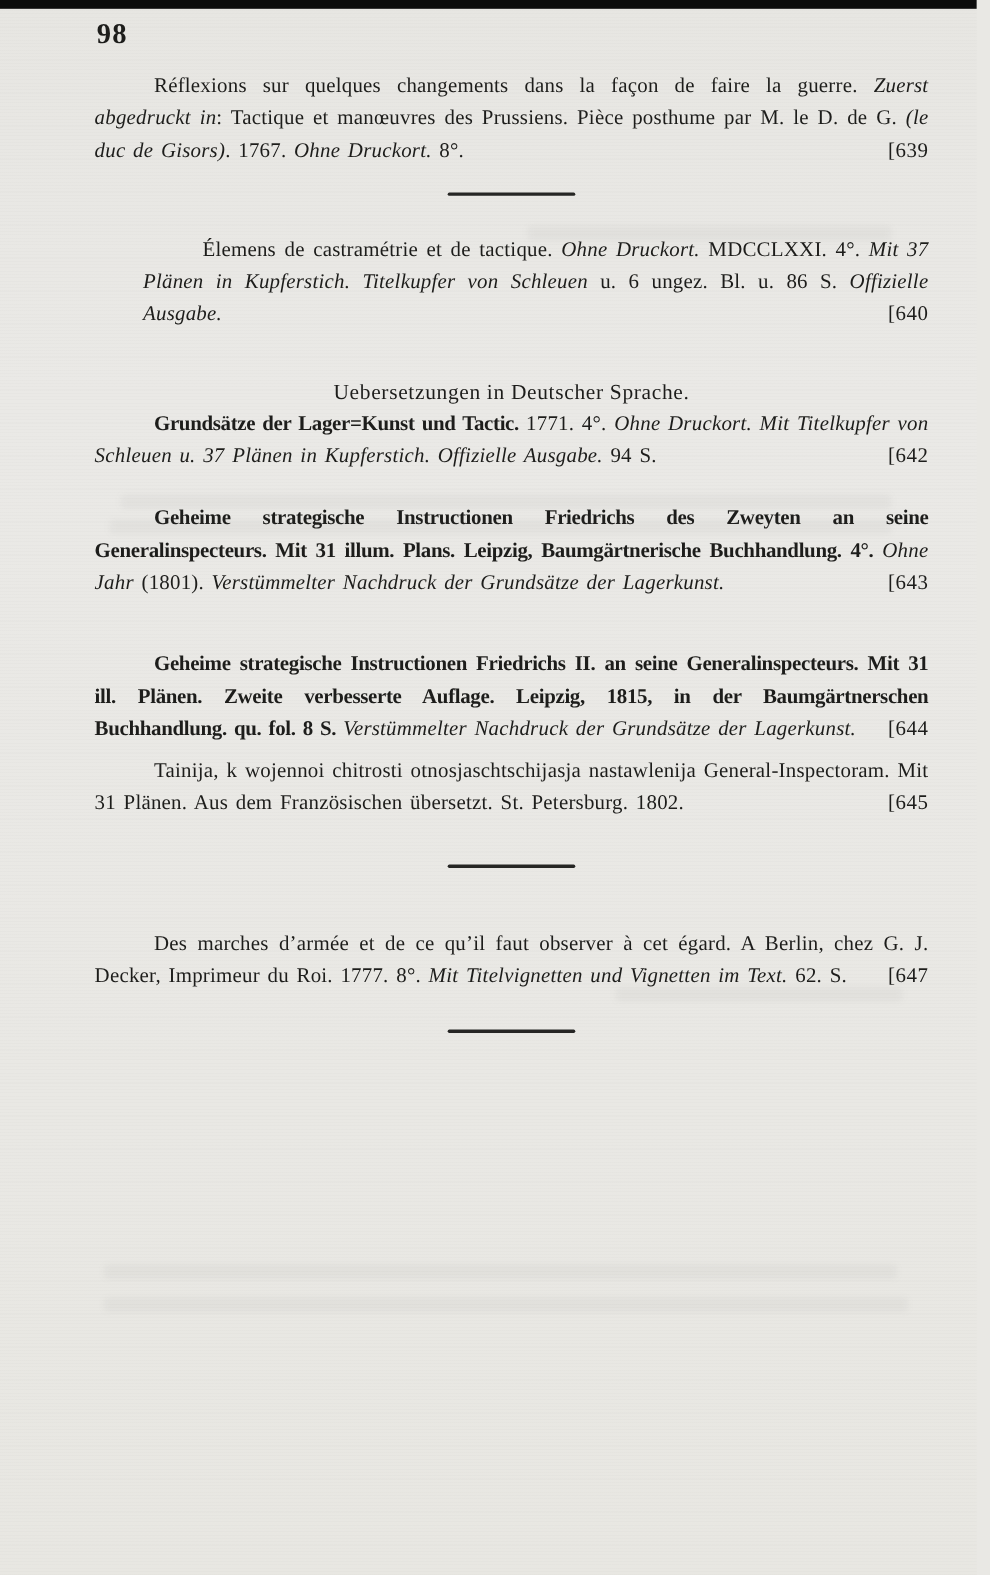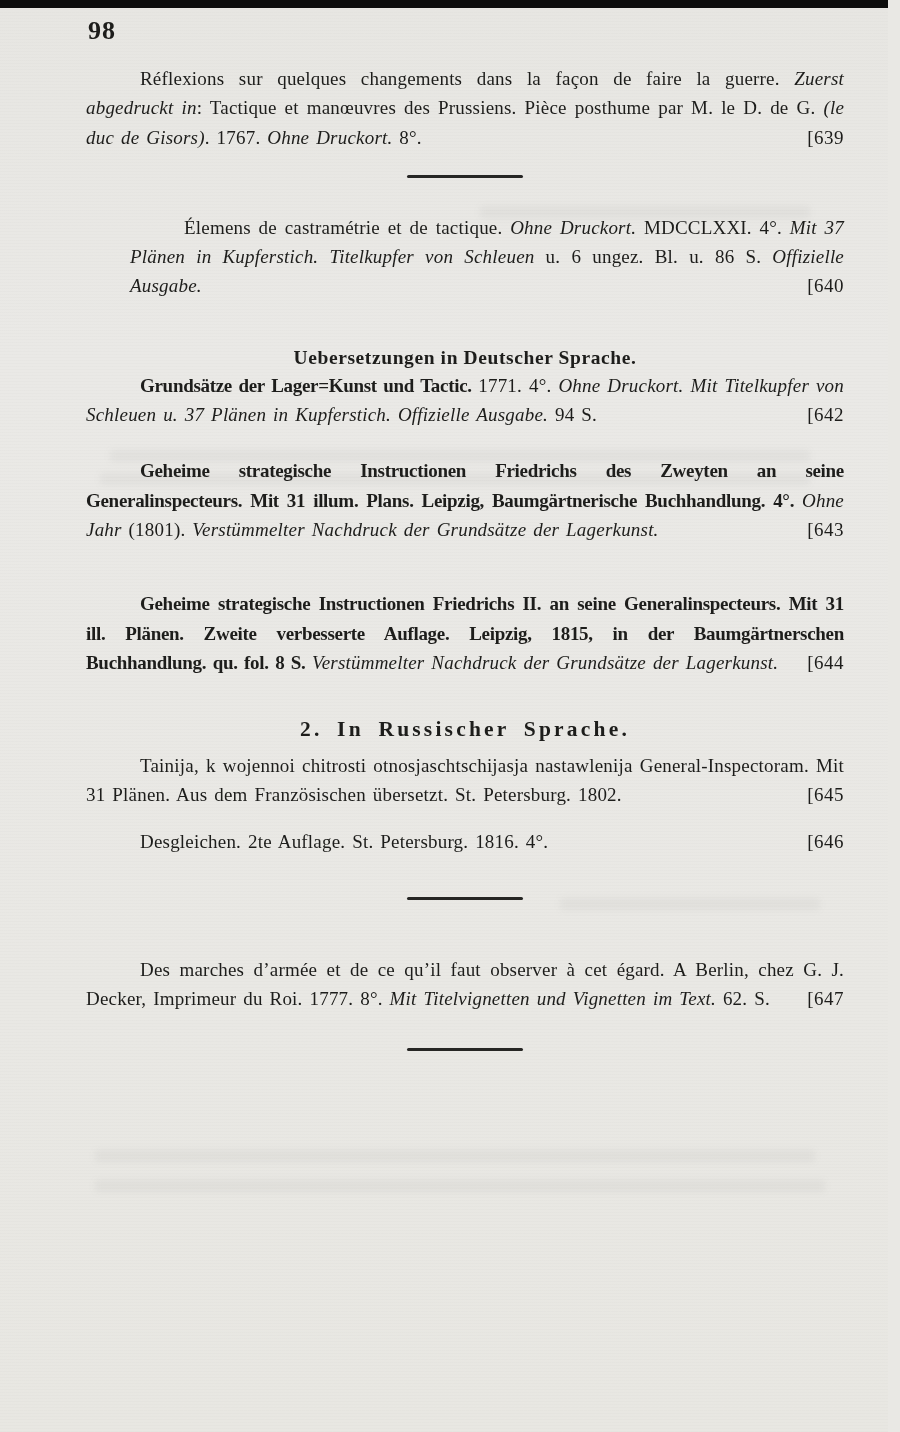--- a/index.html
+++ b/index.html
@@ -44,21 +44,21 @@
   .seg-i { font-style: italic; }
   .seg-f { font-weight: bold; letter-spacing: -0.3px; }
   .ref {
     position: absolute; right: 0; bottom: 0;
     font-style: normal; font-weight: normal;
     letter-spacing: 0.5px;
   }
   .heading {
     margin: 0;
     text-align: center;
-    font-weight: bold;
+    font-weight: normal;
   }
   .heading.bold   { font-size: 19.5px; letter-spacing: 0.6px; line-height: 22px; }
   .heading.spaced { font-size: 21.5px; letter-spacing: 3.2px; word-spacing: 6px; line-height: 26px; }
   .rule {
     width: 116px; height: 3px;
     margin-left: auto; margin-right: auto;
     background: #262624;
     border-radius: 2px;
   }
   
@@ -93,23 +93,21 @@
   <div class="pagenum" data-name="page-number">98</div>
 
   <main class="column" data-name="page-body">
       <p class="entry" data-name="bibliography-entry-639"><span class="seg-r" data-name="entry-text-segment">Réflexions sur quelques changements dans la façon de faire la guerre. </span><span class="seg-i" data-name="entry-text-segment">Zuerst abgedruckt in</span><span class="seg-r" data-name="entry-text-segment">: Tactique et manœuvres des Prussiens. Pièce posthume par M. le D. de G. </span><span class="seg-i" data-name="entry-text-segment">(le duc de Gisors)</span><span class="seg-r" data-name="entry-text-segment">. 1767. </span><span class="seg-i" data-name="entry-text-segment">Ohne Druckort.</span><span class="seg-r" data-name="entry-text-segment"> 8°.</span><span class="ref" data-name="entry-number">[639</span></p>
       <div class="rule" data-name="separator-rule-1"></div>
       <p class="entry" data-name="bibliography-entry-640"><span class="seg-r" data-name="entry-text-segment">Élemens de castramétrie et de tactique. </span><span class="seg-i" data-name="entry-text-segment">Ohne Druckort.</span><span class="seg-r" data-name="entry-text-segment"> MDCCLXXI. 4°. </span><span class="seg-i" data-name="entry-text-segment">Mit 37 Plänen in Kupferstich. Titelkupfer von Schleuen</span><span class="seg-r" data-name="entry-text-segment"> u. 6 ungez. Bl. u. 86 S. </span><span class="seg-i" data-name="entry-text-segment">Offizielle Ausgabe.</span><span class="ref" data-name="entry-number">[640</span></p>
       <h2 class="heading bold" data-name="section-heading-german">Uebersetzungen in Deutscher Sprache.</h2>
       <p class="entry" data-name="bibliography-entry-642"><span class="seg-f" data-name="entry-text-segment">Grundsätze der Lager=Kunst und Tactic. </span><span class="seg-r" data-name="entry-text-segment">1771. 4°. </span><span class="seg-i" data-name="entry-text-segment">Ohne Druckort. Mit Titelkupfer von Schleuen u. 37 Plänen in Kupferstich. Offizielle Ausgabe.</span><span class="seg-r" data-name="entry-text-segment"> 94 S.</span><span class="ref" data-name="entry-number">[642</span></p>
       <p class="entry" data-name="bibliography-entry-643"><span class="seg-f" data-name="entry-text-segment">Geheime strategische Instructionen Friedrichs des Zweyten an seine Generalinspecteurs. Mit 31 illum. Plans. Leipzig, Baumgärtnerische Buchhandlung. 4°. </span><span class="seg-i" data-name="entry-text-segment">Ohne Jahr</span><span class="seg-r" data-name="entry-text-segment"> (1801). </span><span class="seg-i" data-name="entry-text-segment">Verstümmelter Nachdruck der Grundsätze der Lagerkunst.</span><span class="ref" data-name="entry-number">[643</span></p>
       <p class="entry" data-name="bibliography-entry-644"><span class="seg-f" data-name="entry-text-segment">Geheime strategische Instructionen Friedrichs II. an seine Generalinspecteurs. Mit 31 ill. Plänen. Zweite verbesserte Auflage. Leipzig, 1815, in der Baumgärtnerschen Buchhandlung. qu. fol. 8 S. </span><span class="seg-i" data-name="entry-text-segment">Verstümmelter Nachdruck der Grundsätze der Lagerkunst.</span><span class="ref" data-name="entry-number">[644</span></p>
-      <h2 class="heading spaced" data-name="section-heading-russian">2. In Russischer Sprache.</h2>
       <p class="entry" data-name="bibliography-entry-645"><span class="seg-r" data-name="entry-text-segment">Tainija, k wojennoi chitrosti otnosjaschtschijasja nastawlenija General-Inspectoram. Mit 31 Plänen. Aus dem Französischen übersetzt. St. Petersburg. 1802.</span><span class="ref" data-name="entry-number">[645</span></p>
-      <p class="entry" data-name="bibliography-entry-646"><span class="seg-r" data-name="entry-text-segment">Desgleichen. 2te Auflage. St. Petersburg. 1816. 4°.</span><span class="ref" data-name="entry-number">[646</span></p>
       <div class="rule" data-name="separator-rule-2"></div>
       <p class="entry" data-name="bibliography-entry-647"><span class="seg-r" data-name="entry-text-segment">Des marches d’armée et de ce qu’il faut observer à cet égard. A Berlin, chez G. J. Decker, Imprimeur du Roi. 1777. 8°. </span><span class="seg-i" data-name="entry-text-segment">Mit Titelvignetten und Vignetten im Text.</span><span class="seg-r" data-name="entry-text-segment"> 62. S.</span><span class="ref" data-name="entry-number">[647</span></p>
       <div class="rule" data-name="separator-rule-3"></div>
     </main>
 
   <div class="ghost" data-name="show-through-artifact" style="left:480px; top:206px; width:330px; height:12px;"></div>
   <div class="ghost" data-name="show-through-artifact" style="left:110px; top:450px; width:700px; height:12px;"></div>
   <div class="ghost" data-name="show-through-artifact" style="left:100px; top:473px; width:710px; height:12px;"></div>
   <div class="ghost" data-name="show-through-artifact" style="left:560px; top:898px; width:260px; height:12px;"></div>
   <div class="ghost" data-name="show-through-artifact" style="left:95px; top:1150px; width:720px; height:12px;"></div>

